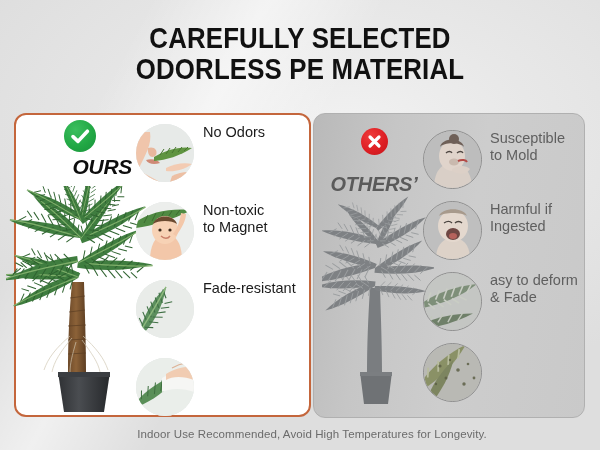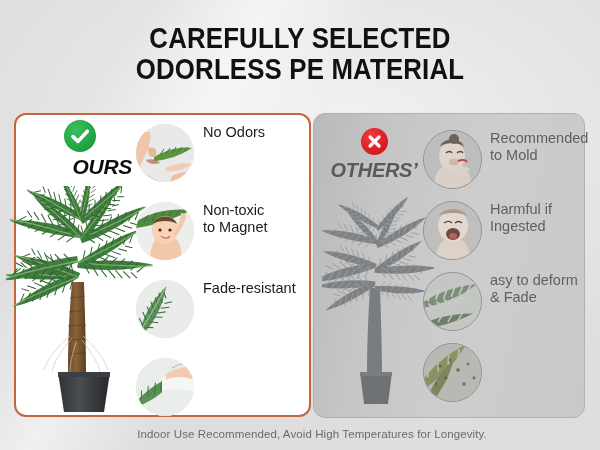--- a/index.html
+++ b/index.html
@@ -111,21 +111,21 @@
   }
   .brand-ours .brand-name {
     font-size: 21px;
     color: #0d0d0d;
     margin-top: 3px;
     text-align: right;
   }
   .brand-others .brand-name {
     font-size: 20px;
     color: #5a5a5a;
-    margin-top: 4px;
+    margin-top: 18px;
   }
 
   
   .hero {
     position: absolute;
     z-index: 5;
   }
   .hero-ours   { left: 6px;   top: 186px; width: 150px; height: 228px; }
   .hero-others { left: 322px; top: 196px; width: 112px; height: 212px; }
 
@@ -520,21 +520,21 @@
           <ellipse cx="28" cy="25" rx="13" ry="15" fill="#e0d4cb"></ellipse>
           <path d="M16 16 C 18 6, 38 6, 40 16 C 36 11, 20 11, 16 16 Z" fill="#6f6058"></path>
           <circle cx="30" cy="8" r="5" fill="#6f6058"></circle>
           <path d="M22 22 C 24 20, 27 20, 28 22" fill="none" stroke="#4f4843" stroke-width="1.3"></path>
           <path d="M33 22 C 35 20, 38 20, 39 22" fill="none" stroke="#4f4843" stroke-width="1.3"></path>
           <path d="M28 38 C 34 34, 42 34, 46 38 C 42 44, 34 44, 28 40 Z" fill="#dcd0c7"></path>
           <ellipse cx="30" cy="31" rx="5" ry="3.4" fill="#c9b9ae"></ellipse>
           <path d="M34 30 C 38 28, 42 29, 43 31" fill="none" stroke="#b44a46" stroke-width="2"></path>
         </svg>
       </div>
-      <div class="row-label">Recommended
+      <div class="row-label">Susceptible
 to Mold</div>
     </div>
 
     <div class="row">
       <div class="thumb">
         <svg viewBox="0 0 57 57">
           <rect width="57" height="57" fill="#bfbfbf"></rect>
           <path d="M12 57 C 12 42, 20 36, 29 36 C 40 36, 46 44, 46 57 Z" fill="#ddd2c8"></path>
           <ellipse cx="29" cy="24" rx="15" ry="16" fill="#e4d8ce"></ellipse>
           <path d="M15 14 C 18 5, 40 5, 43 14 C 38 10, 20 10, 15 14 Z" fill="#a89a8c"></path>

